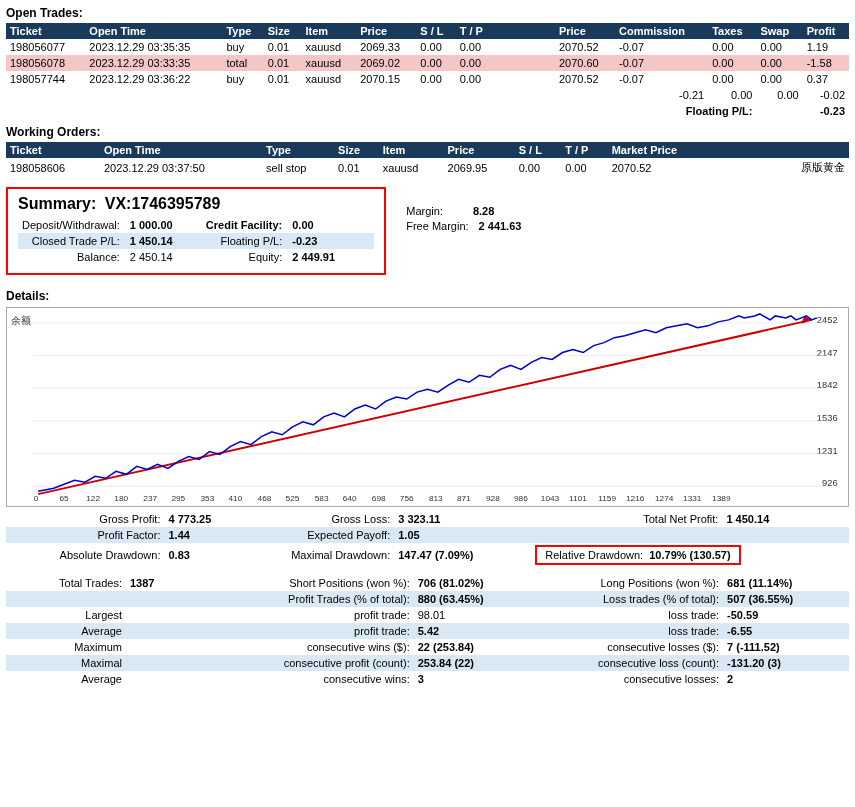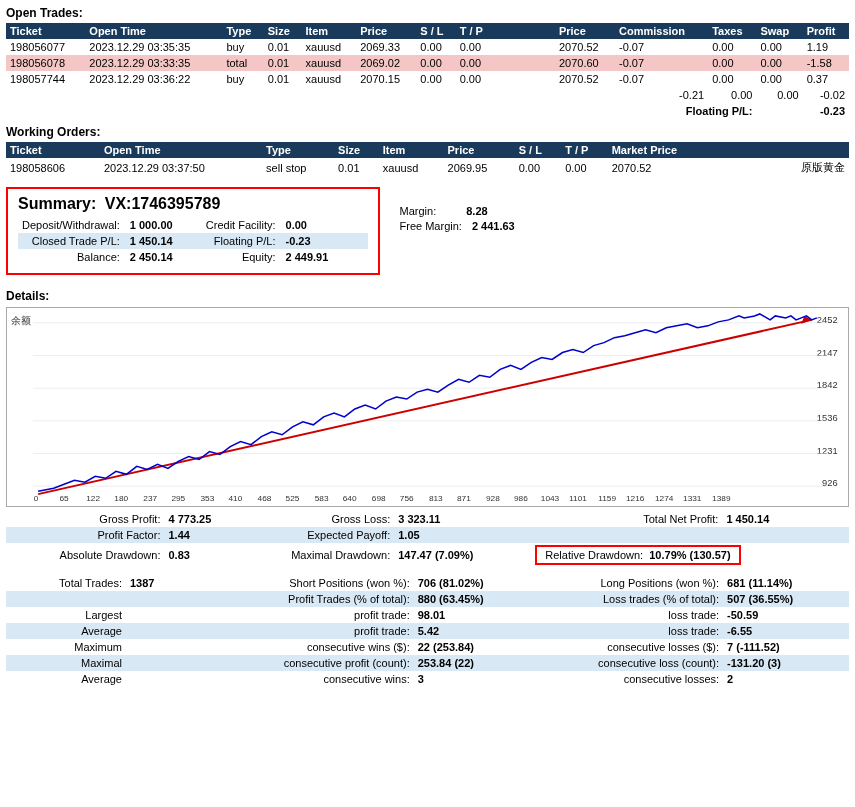--- a/index.html
+++ b/index.html
@@ -213,36 +213,36 @@
   <div class="summary-box">
     <div class="summary-title">
       <span>Summary:</span>
       <span style="font-weight:bold; margin-left:4px;">VX:1746395789</span>
     </div>
     <table style="width:auto; border:none;">
       <tbody>
           <tr>
         <td style="text-align:right; padding-right:6px;">Deposit/Withdrawal:</td>
         <td style="font-weight:bold; min-width:70px;">1 000.00</td>
-        <td style="text-align:right; padding-right:6px; padding-left:10px;">Credit Facility:</td>
+        <td style="text-align:right; padding-right:6px; padding-left:10px;font-weight:bold;">Credit Facility:</td>
         <td style="font-weight:bold; min-width:70px;">0.00</td>
         <td></td>
         <td></td>
       </tr>
       <tr>
         <td style="text-align:right; padding-right:6px;">Closed Trade P/L:</td>
         <td style="font-weight:bold;">1 450.14</td>
         <td style="text-align:right; padding-right:6px; padding-left:10px;">Floating P/L:</td>
         <td style="font-weight:bold;">-0.23</td>
         <td></td>
         <td></td>
       </tr>
       <tr>
         <td style="text-align:right; padding-right:6px;">Balance:</td>
-        <td style="font-weight:bold;">2 450.14</td>
+        <td style="font-weight:normal;">2 450.14</td>
         <td style="text-align:right; padding-right:6px; padding-left:10px;">Equity:</td>
         <td style="font-weight:bold;">2 449.91</td>
         <td></td>
         <td></td>
       </tr>
     </tbody>
       </table>
   </div>
   <div style="padding-top:26px; font-size:11px;">
     <div style="display:flex; gap:30px; margin-bottom:3px;">
@@ -360,21 +360,21 @@
         <td></td>
         <td style="text-align:right; padding-right:4px;">Profit Trades (% of total):</td>
         <td style="font-weight:bold;">880 (63.45%)</td>
         <td style="text-align:right; padding-right:4px;">Loss trades (% of total):</td>
         <td style="font-weight:bold;">507 (36.55%)</td>
       </tr>
       <tr>
         <td style="text-align:right; padding-right:4px;">Largest</td>
         <td></td>
         <td style="text-align:right; padding-right:4px;">profit trade:</td>
-        <td style="font-weight:bold;margin-left:45px;">98.01</td>
+        <td style="font-weight:normal;margin-left:45px;">98.01</td>
         <td style="text-align:right; padding-right:4px;">loss trade:</td>
         <td style="font-weight:bold;">-50.59</td>
       </tr>
       <tr>
         <td style="text-align:right; padding-right:4px;">Average</td>
         <td></td>
         <td style="text-align:right; padding-right:4px;">profit trade:</td>
         <td style="font-weight:bold;">5.42</td>
         <td style="text-align:right; padding-right:4px;">loss trade:</td>
         <td style="font-weight:bold;">-6.55</td>

